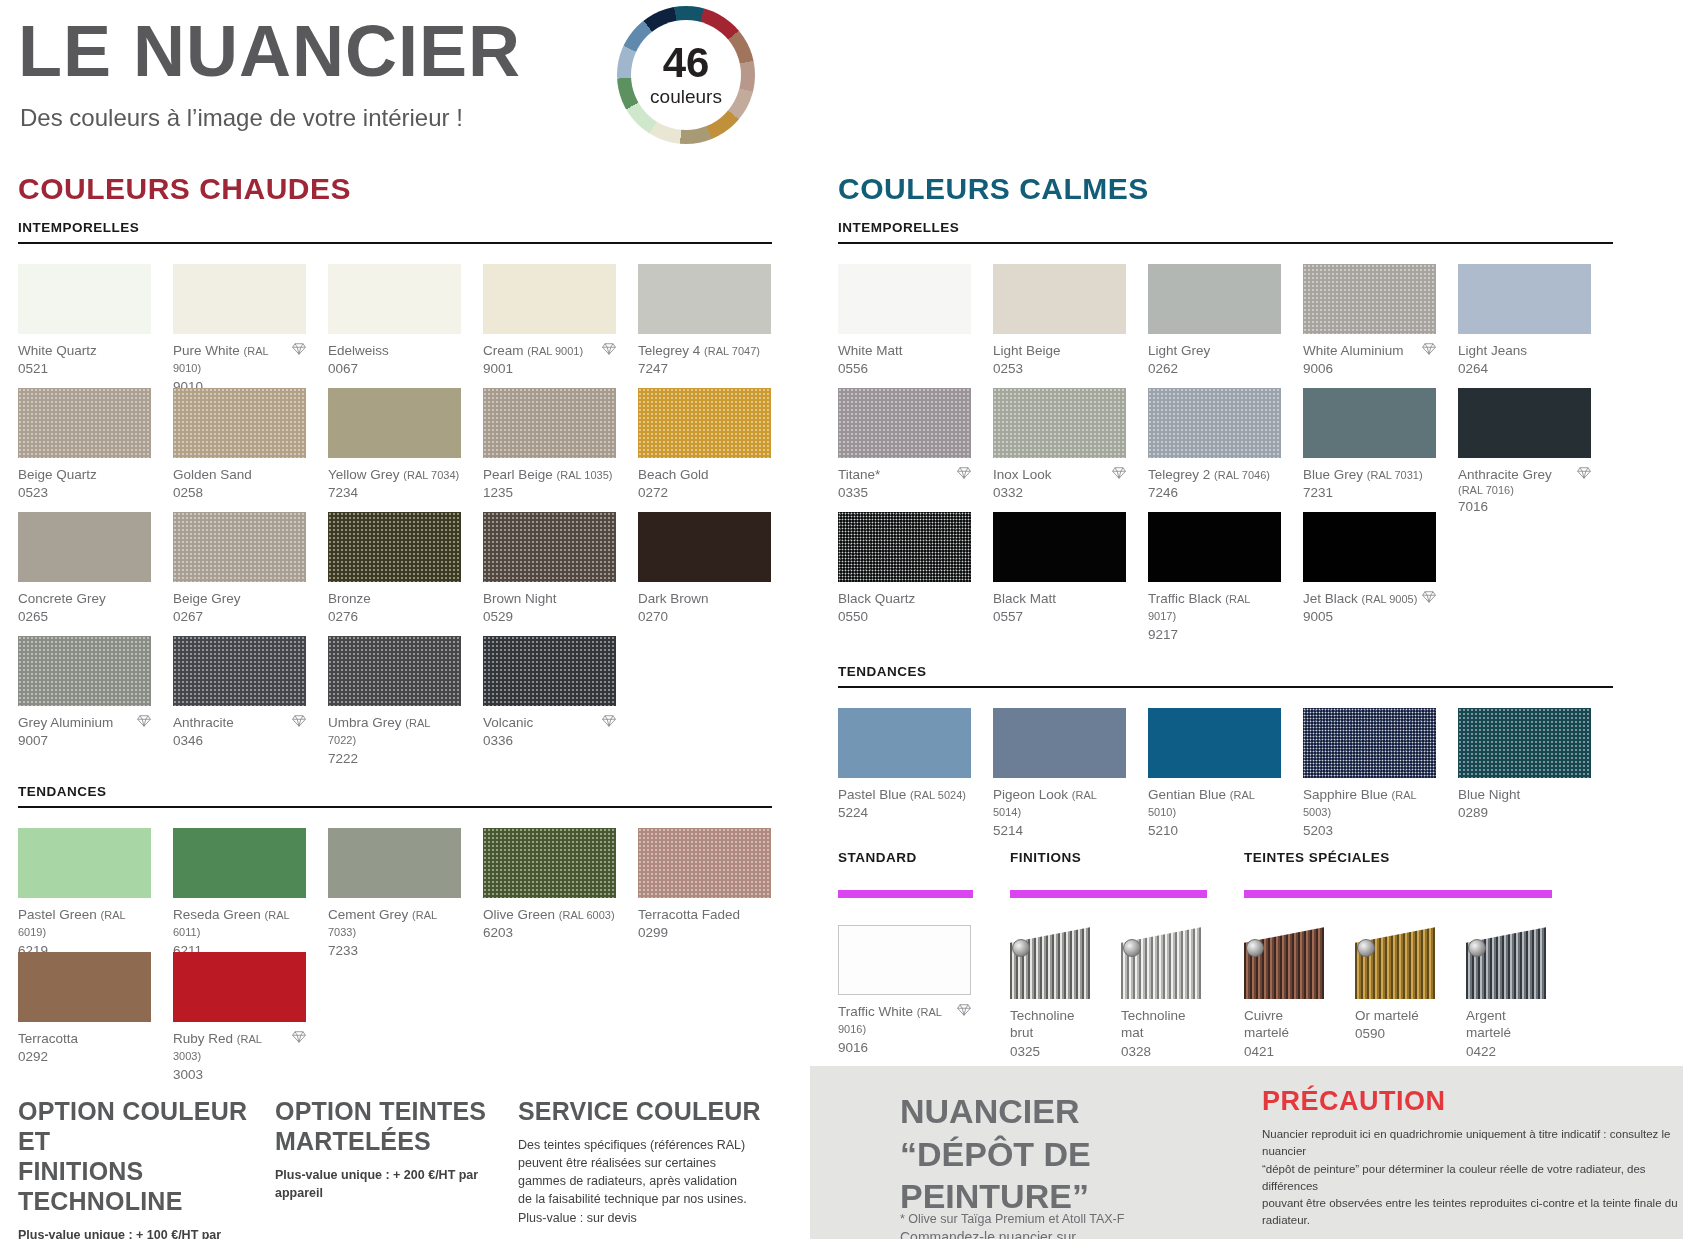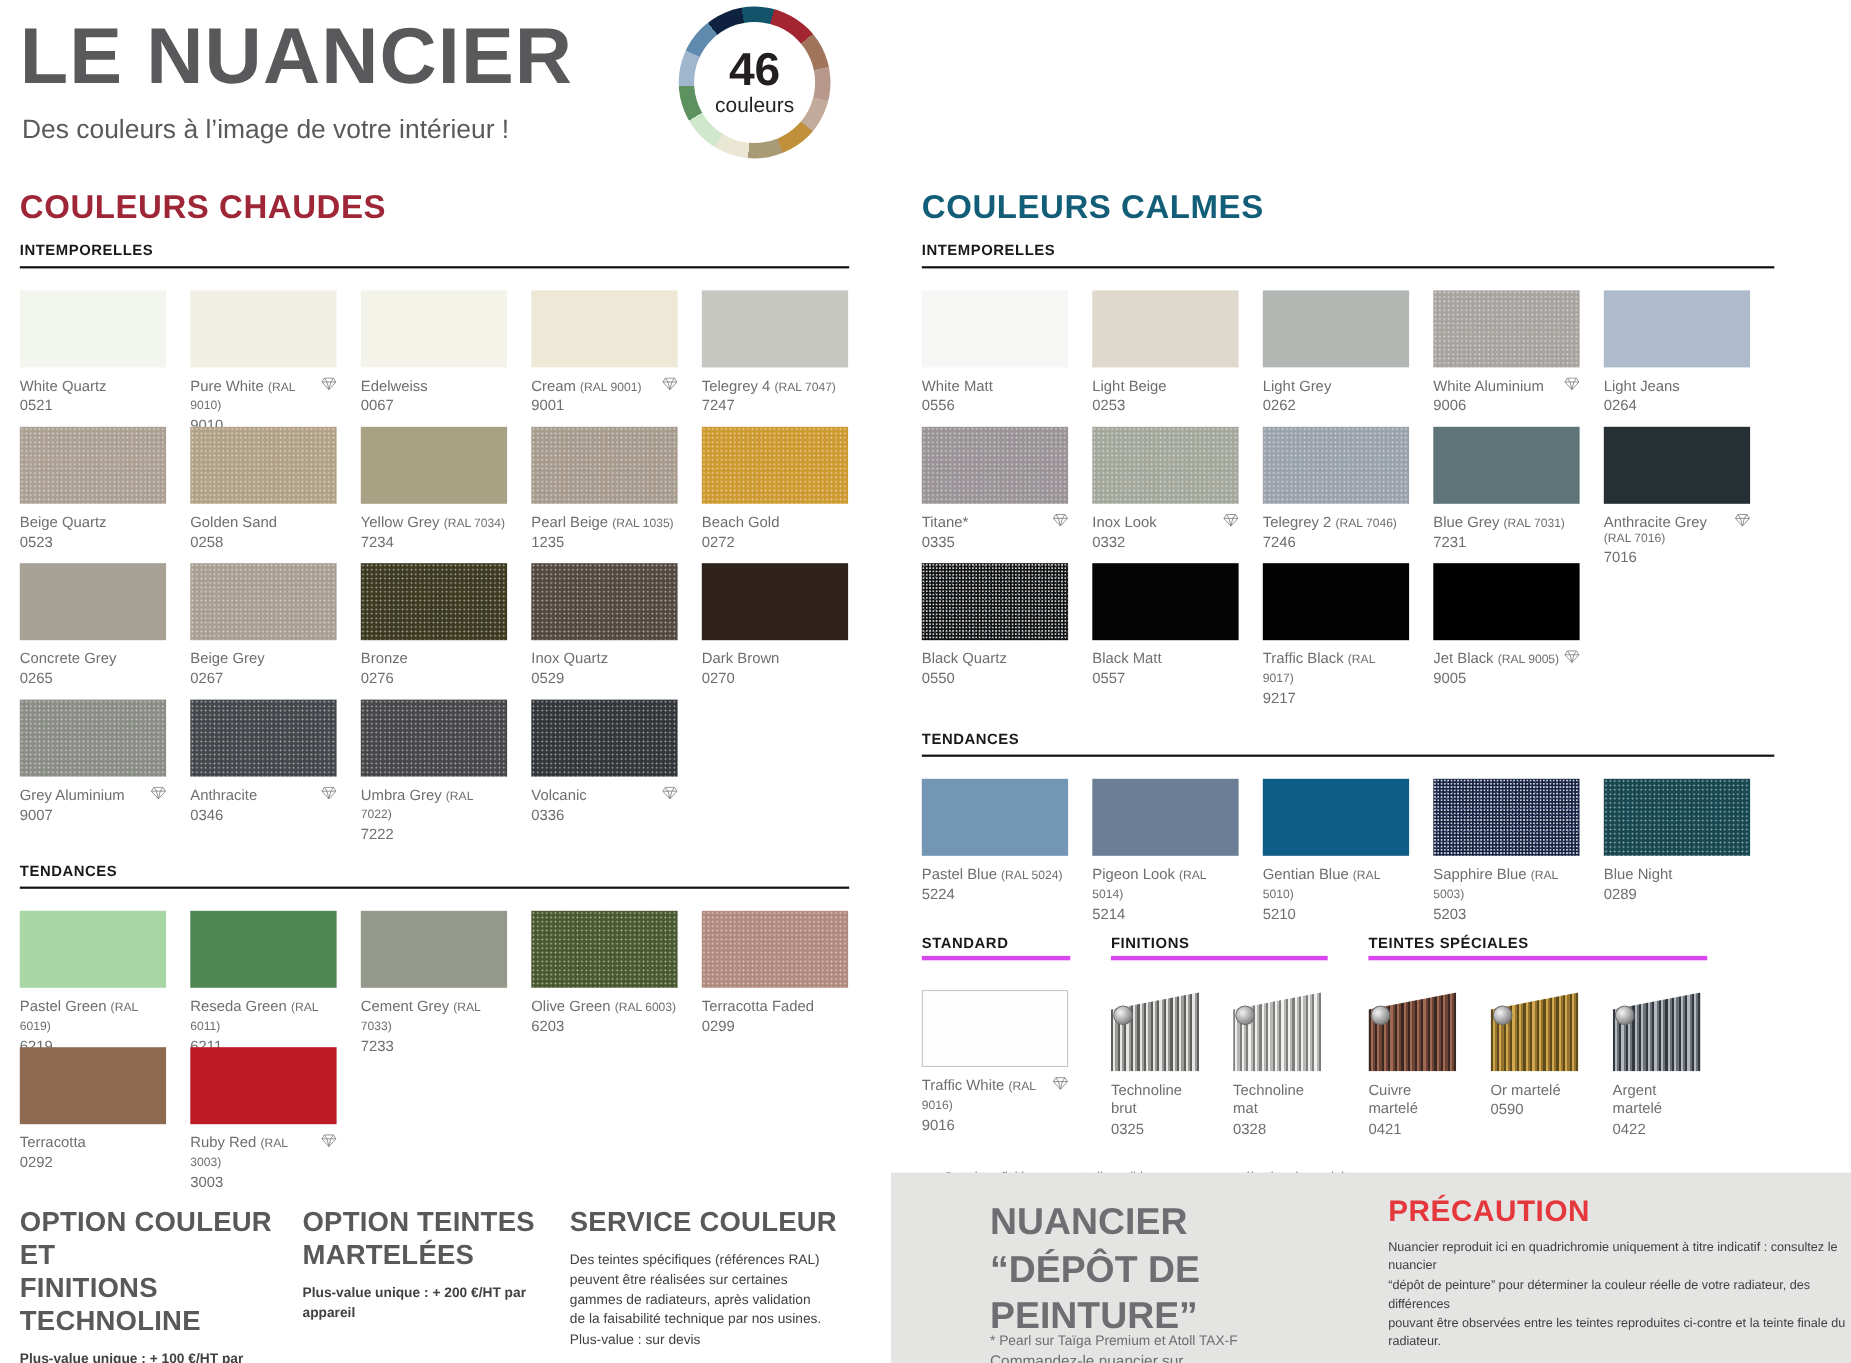--- a/index.html
+++ b/index.html
@@ -49,21 +49,21 @@
   .ral{font-size:11px;}
   .ral.nl{display:block;}
   .dia{position:absolute;right:0;top:0;}
   .code{margin-top:1px;}
 
   
   .sub-row{display:flex;margin-top:30px;}
   .sub-block{margin-right:37px;}
   .sub-block:last-child{margin-right:0;}
   .sub-label{font-size:13.5px;font-weight:700;color:#191919;letter-spacing:.5px;
-             padding-bottom:4px;border-bottom:4px solid #d946ef;}
+             padding-bottom:25px;border-bottom:8px solid #d946ef;}
   .sub-content{display:flex;margin-top:15px;}
   .sub-content .cell{height:auto;margin-right:31px;margin-top:12px;}
   .sub-content .cell:last-child{margin-right:0;}
   .rad-cell{width:80px;}
   .radiator{position:relative;width:80px;height:74px;background:#fff;overflow:hidden;}
   .fins{position:absolute;left:0;right:0;top:0;bottom:0;
         clip-path:polygon(0 24%,100% 3%,100% 100%,0 100%);}
   .rad-brut .fins{background:repeating-linear-gradient(90deg,#5e5e5c 0 2px,#e6e6e4 2px 4px,#9a9a98 4px 6px);}
   .rad-mat .fins{background:repeating-linear-gradient(90deg,#7e7e7c 0 2px,#f0f0ee 2px 4px,#b8b8b6 4px 6px);}
   .rad-cuivre .fins{background:repeating-linear-gradient(90deg,#3c2823 0 2px,#a06a52 2px 4px,#6b4436 4px 6px);}
@@ -259,21 +259,21 @@
         
         
       </div>
       <div class="code">0276</div>
     </div>
   </div>
         <div class="cell">
     <div class="chip speckle" style="background-color: rgb(82, 72, 63);"></div>
     <div class="cell-label">
       <div class="name-row">
-        <span class="nm">Inox Quartz</span>
+        <span class="nm">Brown Night</span>
         
         
       </div>
       <div class="code">0529</div>
     </div>
   </div>
         <div class="cell">
     <div class="chip" style="background-color: rgb(47, 33, 27);"></div>
     <div class="cell-label">
       <div class="name-row">
@@ -758,21 +758,21 @@
   </div>
     </div>
 
   <div class="panel">
     <div class="nuancier">
       <div class="nuancier-title preline">NUANCIER
 “DÉPÔT DE PEINTURE”</div>
       <div class="nuancier-text preline">Commandez-le nuancier sur
 acova.fr/pro/demande-de-documentation</div>
     </div>
-    <div class="nuancier-note">* Pearl sur Taïga Premium et Atoll TAX-F</div>
+    <div class="nuancier-note">* Olive sur Taïga Premium et Atoll TAX-F</div>
     <div class="precaution">
       <div class="precaution-title">PRÉCAUTION</div>
       <div class="precaution-text preline">Nuancier reproduit ici en quadrichromie uniquement à titre indicatif : consultez le nuancier
 “dépôt de peinture” pour déterminer la couleur réelle de votre radiateur, des différences
 pouvant être observées entre les teintes reproduites ci-contre et la teinte finale du radiateur.</div>
 
     </div>
   </div>
 
 </div>

